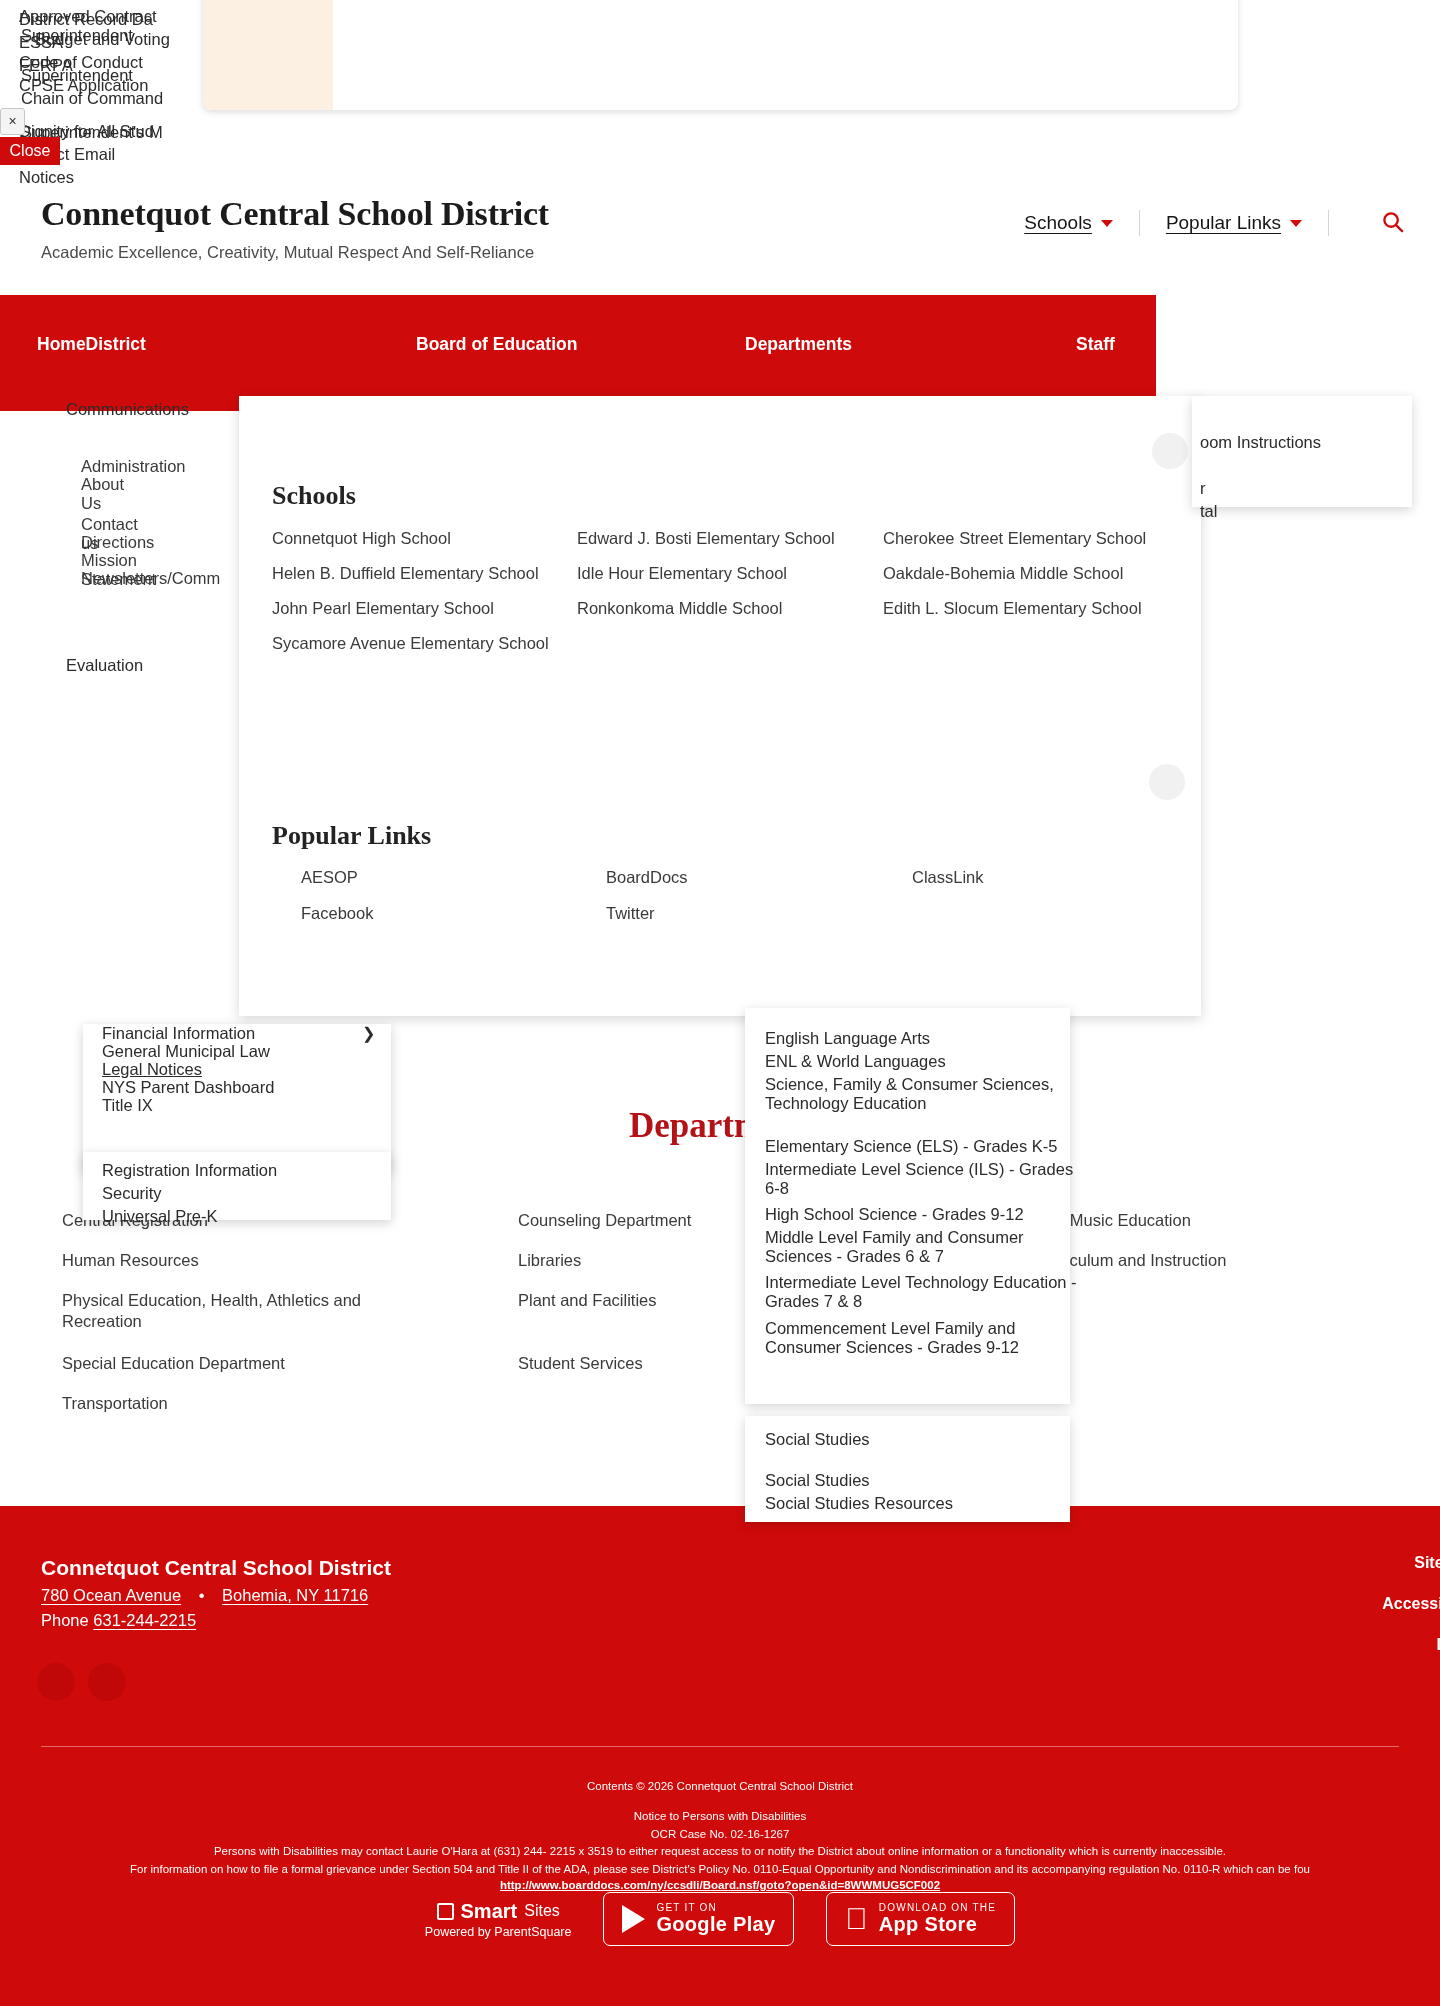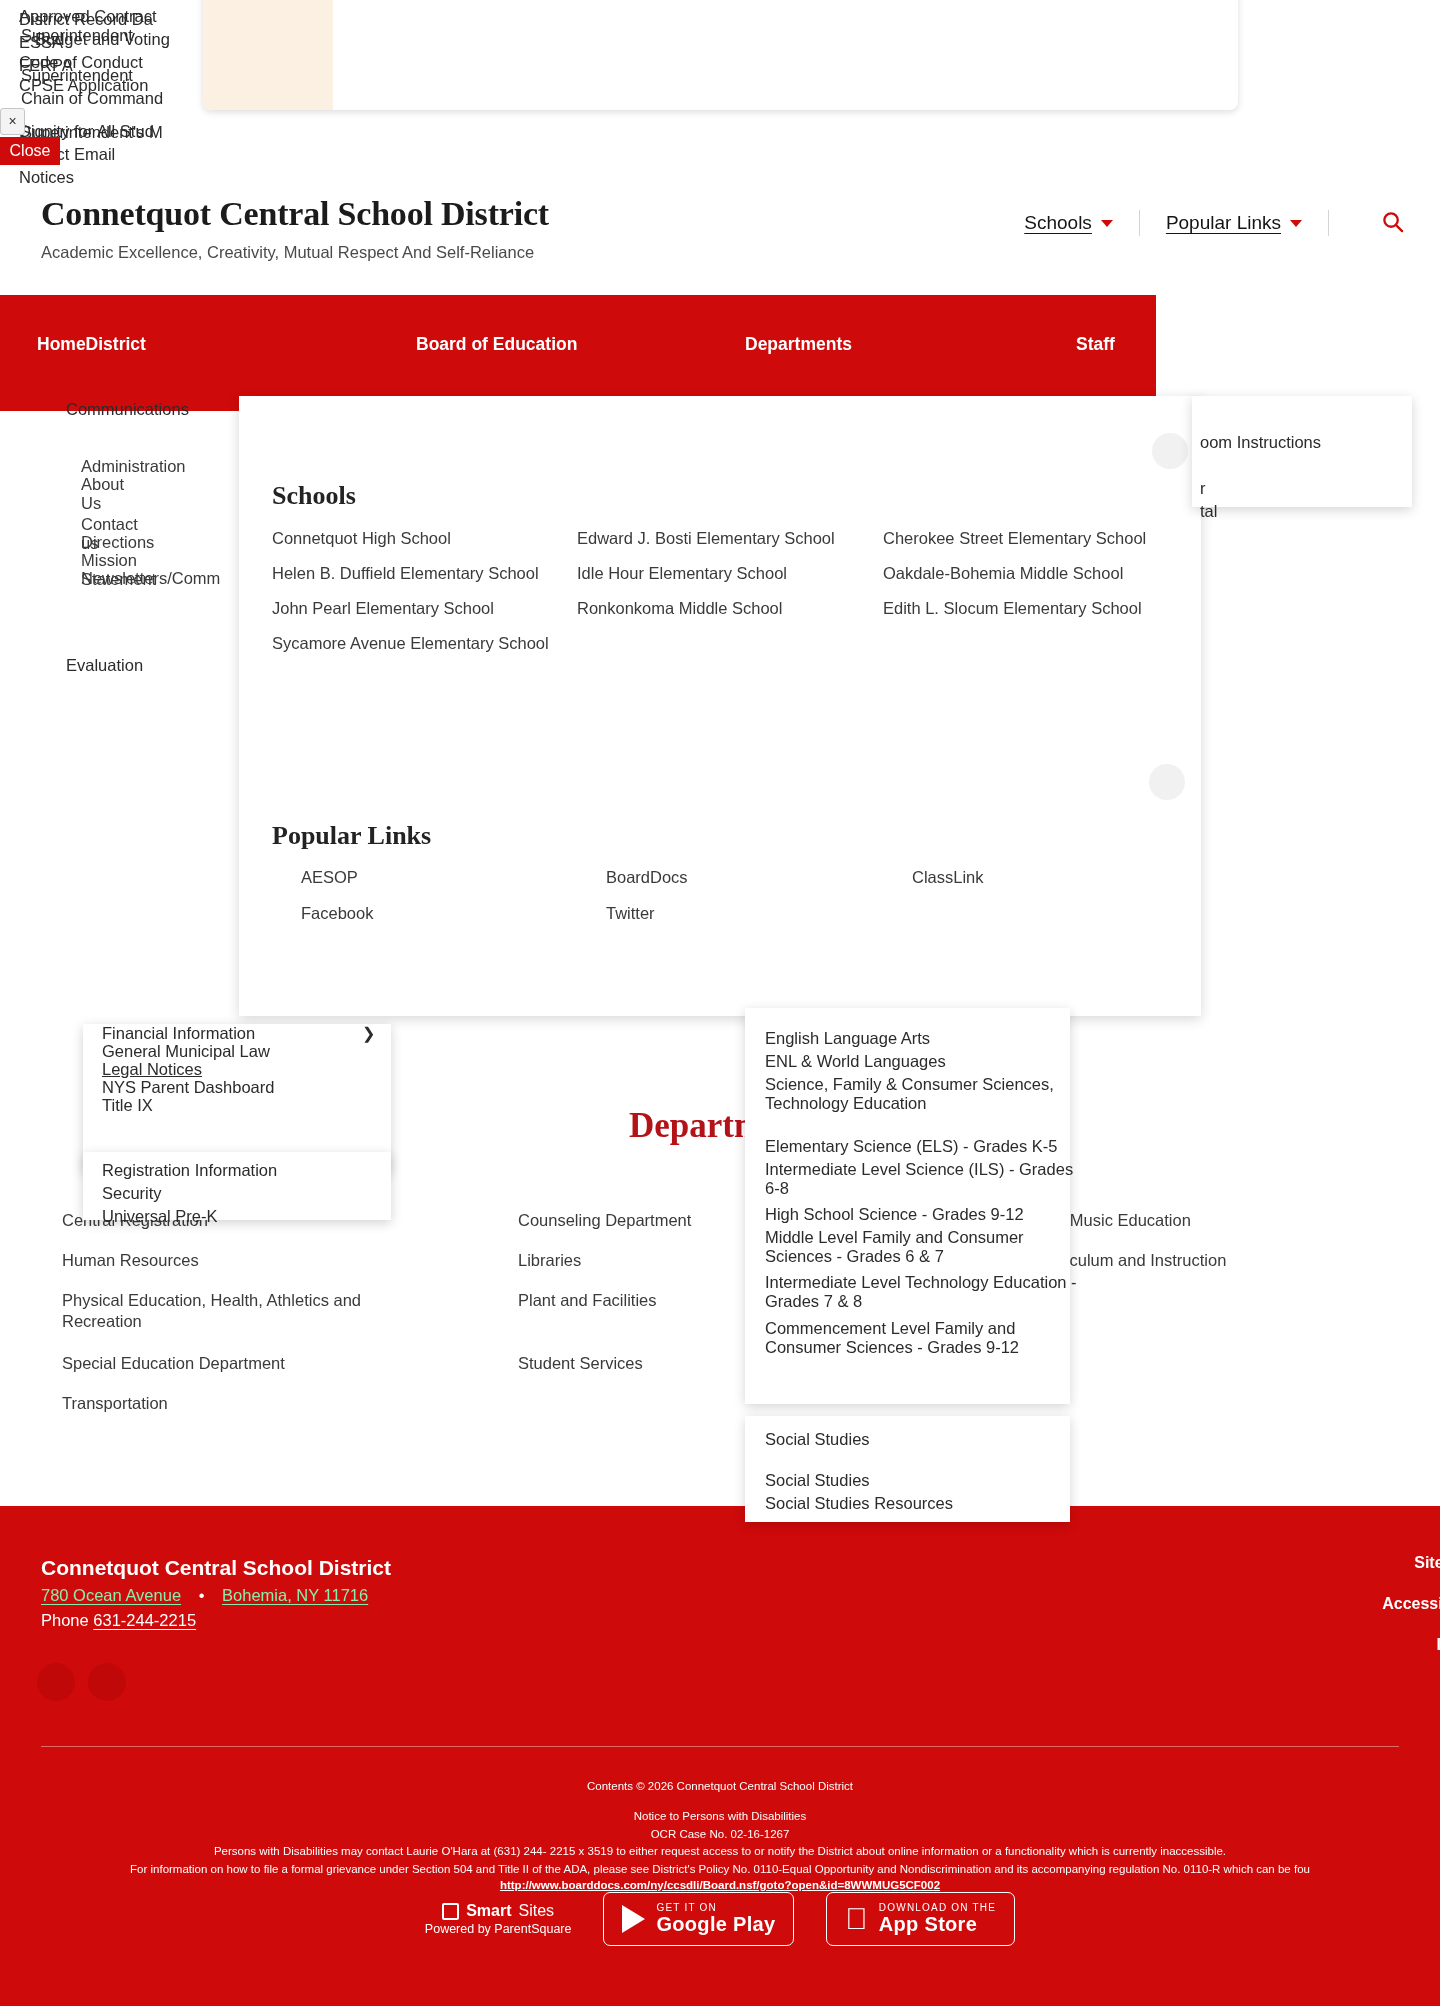--- a/index.html
+++ b/index.html
@@ -163,42 +163,42 @@
   }
 
   
   #footer {
     position: absolute; left: 0; top: 1506px;
     width: 1440px; height: 500px;
     background: #cf0a0a; color: #ffffff;
   }
   #f-title { position:absolute; left:41px; top:50px; font-size:21px; font-weight:bold; }
   #f-addr { position:absolute; left:41px; top:80px; font-size:16.5px; }
-  #f-addr a { color:#86efac; text-decoration: underline; text-underline-offset:3px; }
+  #f-addr a { color:#ffffff; text-decoration: underline; text-underline-offset:3px; }
   #f-dot { margin:0 13px; }
   #f-phone { position:absolute; left:41px; top:105px; font-size:16.5px; }
   #f-phone a { color:#fff; text-decoration: underline; text-underline-offset:3px; }
   .social-circle {
     position:absolute; top:157px; width:38px; height:38px; border-radius:50%;
     background:#c10808; cursor:pointer;
   }
   #f-right { position:absolute; right:-40px; top:48px; text-align:right; }
   .f-right-link { font-size:16px; font-weight:bold; margin-bottom:23px; cursor:pointer; white-space:nowrap; }
   #f-rule { position:absolute; left:41px; top:240px; width:1358px; height:1px; background:#e06b6b; }
 
   #legal { position:absolute; left:0; top:272px; width:1440px; text-align:center; }
   .legal-line { font-size:11.5px; line-height:1.55; white-space:nowrap; }
   .legal-gap { height:12px; }
   #legal-url { font-size:11.5px; font-weight:bold; text-decoration:underline; cursor:pointer; }
 
   #badges { position:absolute; left:0; top:386px; width:1440px; display:flex; justify-content:center; align-items:center; gap:32px; }
   #smart-sites { display:flex; flex-direction:column; align-items:center; }
   #ss-row { display:flex; align-items:center; gap:7px; }
   #ss-square { width:17px; height:17px; border:2.5px solid #fff; border-radius:2px; }
-  #ss-bold { font-size:16px; font-weight:bold; }
+  #ss-bold { font-size:20px; font-weight:bold; }
   #ss-light { font-size:16px; }
   #ss-sub { font-size:12.5px; margin-top:2px; }
   .store-badge {
     display:flex; align-items:center; gap:11px;
     border:1.5px solid #ffffff; border-radius:7px;
     padding:9px 18px; cursor:pointer;
   }
   .store-top { font-size:10px; letter-spacing:1.2px; }
   .store-bot { font-size:20px; font-weight:bold; letter-spacing:0.3px; }
   .play-tri {

